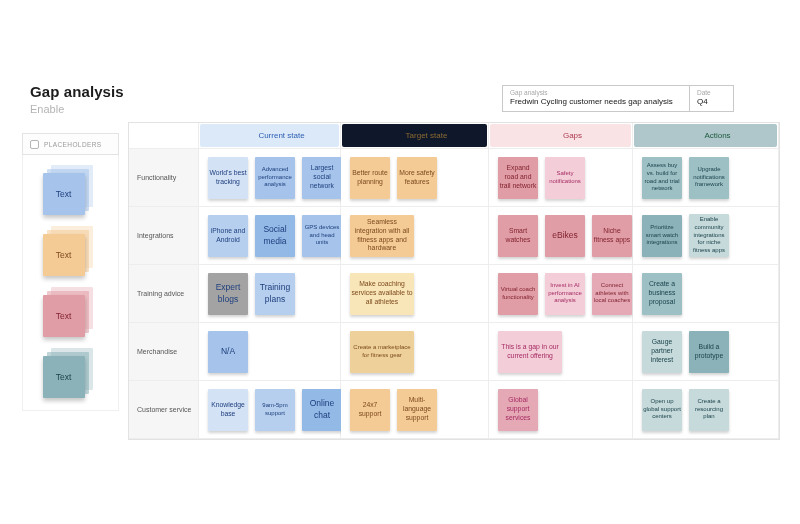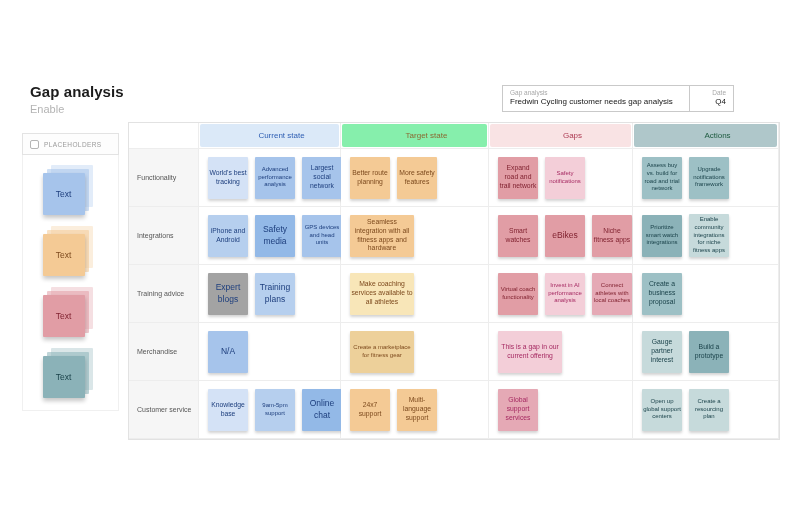--- a/index.html
+++ b/index.html
@@ -10,21 +10,21 @@
   
   .title-block { position:absolute; left:30px; top:83px; }
   .title-block h1 { font-size:15px; font-weight:600; color:#1c1c1c; letter-spacing:.1px; }
   .title-block .subtitle { font-size:11px; color:#b4b4b4; margin-top:3px; }
 
   
   .info-box { position:absolute; left:502px; top:85px; width:232px; height:27px;
     border:1px solid #c9c9c9; display:flex; background:#fff; }
   .info-cell { padding:3px 7px; display:flex; flex-direction:column; justify-content:center; }
   .info-cell.name { width:187px; border-right:1px solid #c9c9c9; }
-  .info-cell.date { flex:1;align-items:flex-end; }
+  .info-cell.date { flex:1; }
   .info-label { font-size:6.5px; color:#a8a8a8; line-height:1.2; }
   .info-value { font-size:8px; color:#161616; line-height:1.3; white-space:nowrap; }
 
   
   .ph-panel { position:absolute; left:22px; top:133px; width:97px; }
   .ph-header { height:22px; border:1px solid #e3e3e3; background:#fdfdfd;
     display:flex; align-items:center; gap:5px; padding-left:7px; }
   .ph-check { width:9px; height:9px; border:1px solid #b5b5b5; border-radius:2px; background:#fff; }
   .ph-label { font-size:6.5px; color:#9a9a9a; letter-spacing:.4px; }
   .ph-body { border:1px solid #f0f0f0; border-top:none; background:#fff; padding:14px 0 12px; }
@@ -106,21 +106,21 @@
         </div>
       </div>
   </div>
 
   <div class="gap-table">
       <div class="th"></div>
       <div class="th">
         <div class="chip" style="background: rgb(219, 233, 248); color: rgb(47, 95, 179);">Current state</div>
       </div>
       <div class="th">
-        <div class="chip" style="background: #86efac; color: rgb(138, 106, 50);">Target state</div>
+        <div class="chip" style="background: #0f172a; color: rgb(138, 106, 50);">Target state</div>
       </div>
       <div class="th">
         <div class="chip" style="background: rgb(249, 227, 228); color: rgb(173, 58, 82);">Gaps</div>
       </div>
       <div class="th">
         <div class="chip" style="background: rgb(175, 199, 202); color: rgb(30, 91, 64);">Actions</div>
       </div>
       <div class="rowlabel">Functionality</div>
       <div class="cell">
         <div class="note" style="background: rgb(212, 226, 246); color: rgb(29, 62, 125);">World's best tracking</div>
@@ -135,21 +135,21 @@
         <div class="note" style="background: rgb(225, 157, 165); color: rgb(126, 31, 45);">Expand road and trail network</div>
         <div class="note sm" style="background: rgb(243, 206, 216); color: rgb(166, 42, 98);">Safety notifications</div>
       </div>
       <div class="cell">
         <div class="note sm" style="background: rgb(157, 192, 197); color: rgb(23, 63, 71);">Assess buy vs. build for road and trial network</div>
         <div class="note sm" style="background: rgb(157, 192, 197); color: rgb(23, 63, 71);">Upgrade notifications framework</div>
       </div>
       <div class="rowlabel">Integrations</div>
       <div class="cell">
         <div class="note" style="background: rgb(182, 207, 238); color: rgb(29, 62, 125);">iPhone and Android</div>
-        <div class="note lg" style="background: rgb(147, 185, 231); color: rgb(29, 62, 125);">Safety media</div>
+        <div class="note lg" style="background: rgb(147, 185, 231); color: rgb(29, 62, 125);">Social media</div>
         <div class="note sm" style="background: rgb(166, 196, 235); color: rgb(29, 62, 125);">GPS devices and head units</div>
       </div>
       <div class="cell">
         <div class="note wide" style="background: rgb(244, 202, 149); color: rgb(125, 74, 30);">Seamless integration with all fitness apps and hardware</div>
       </div>
       <div class="cell">
         <div class="note" style="background: rgb(225, 157, 165); color: rgb(126, 31, 45);">Smart watches</div>
         <div class="note lg" style="background: rgb(225, 157, 165); color: rgb(126, 31, 45);">eBikes</div>
         <div class="note" style="background: rgb(225, 157, 165); color: rgb(126, 31, 45);">Niche fitness apps</div>
       </div>

